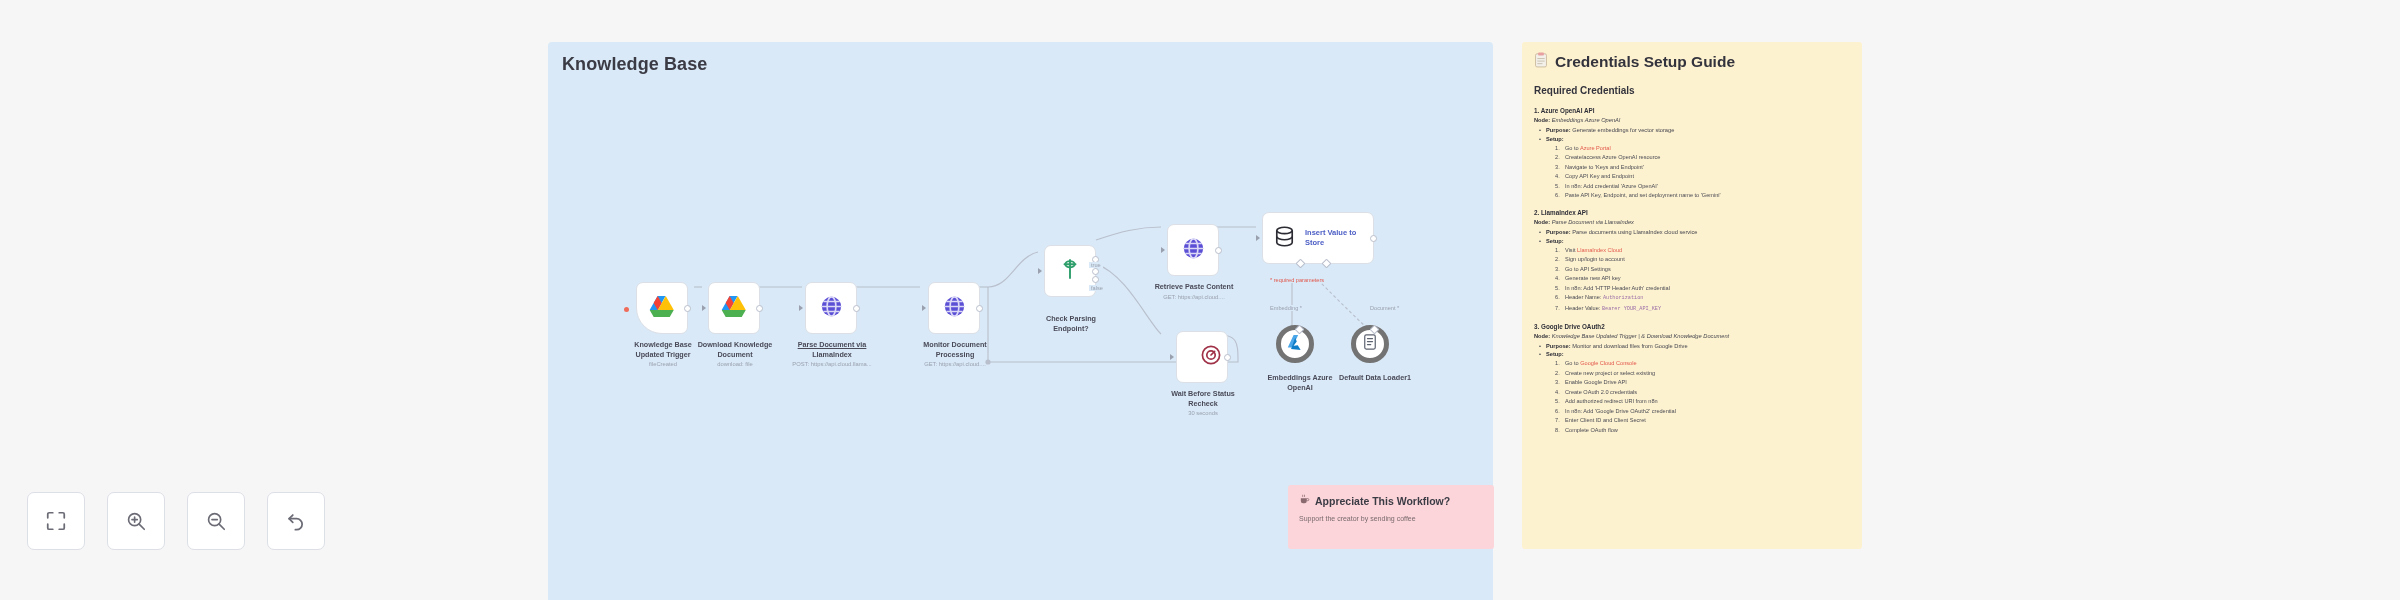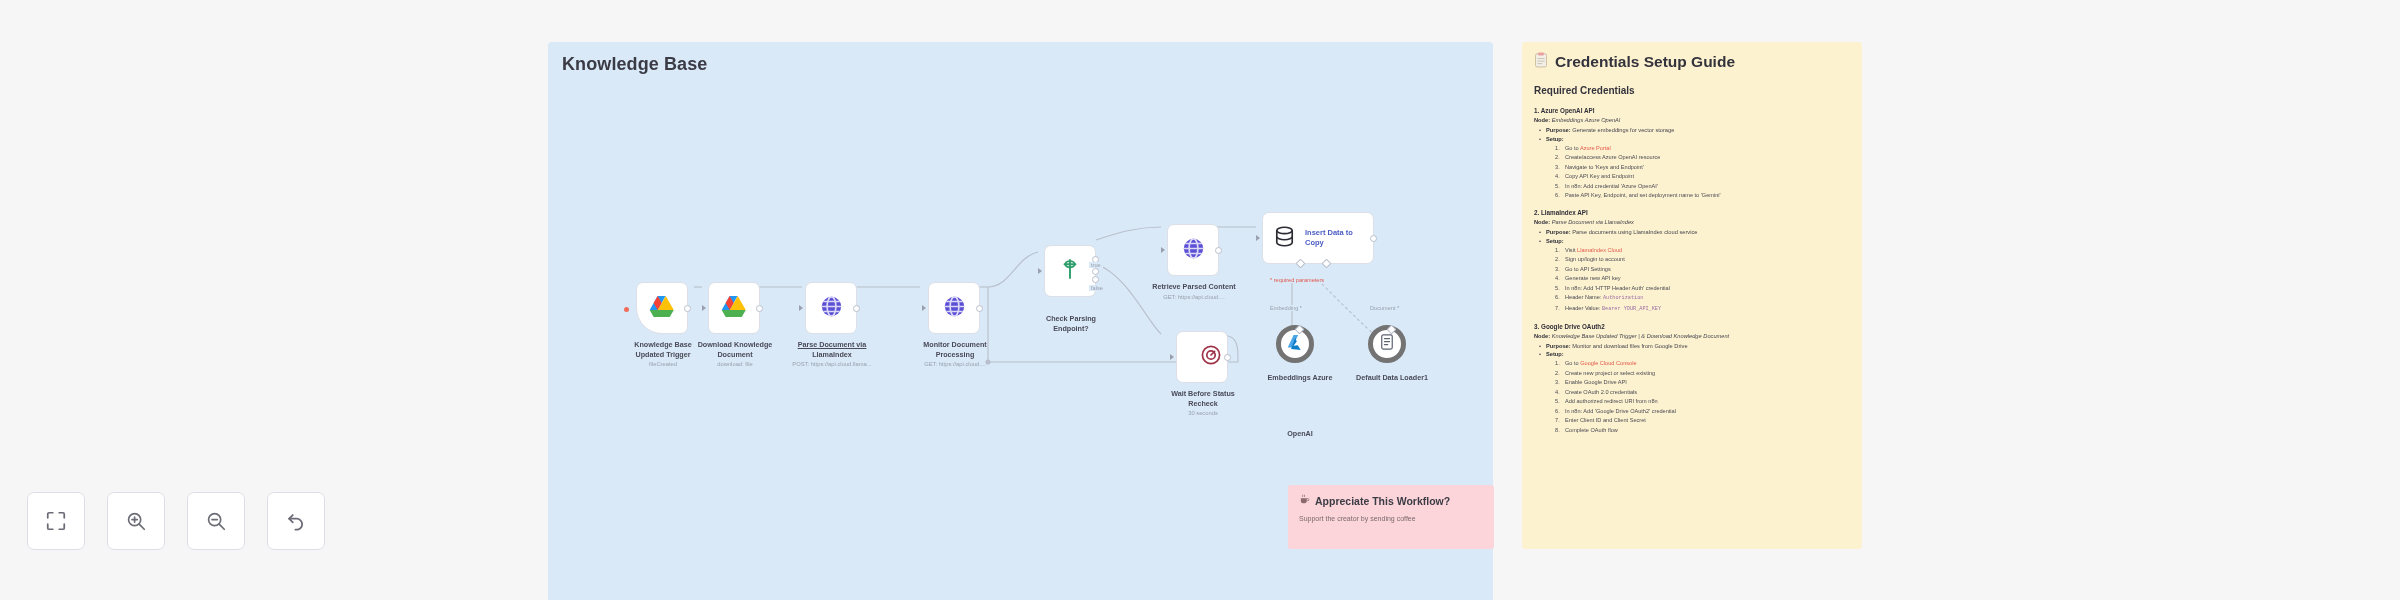--- a/index.html
+++ b/index.html
@@ -287,21 +287,21 @@
       </div>
       <div class="node " style="left: 619px; top: 182px;">
         <span><svg width="25" height="25" viewBox="0 0 24 24" fill="none" stroke="#4a3fc4" stroke-width="1.6">
       <circle cx="12" cy="12" r="9.3" fill="#5b4fd6" stroke="none"></circle>
       <ellipse cx="12" cy="12" rx="4.2" ry="9.3" stroke="#dcd9f7"></ellipse>
       <path d="M2.9 12h18.2M4.2 7.2h15.6M4.2 16.8h15.6" stroke="#dcd9f7"></path>
     </svg></span>
         <span class="port left in-arrow"></span>
         <span class="port right"></span>
         <div class="node-label" style="top: 57px; left: -30px;">
-          <span style="display: block;">Retrieve Parsed Content</span>
+          <span style="display: block;">Retrieve Paste Content</span>
           <span class="node-sub">GET: https://api.cloud....</span>
         </div>
       </div>
       <div class="node " style="left: 628px; top: 289px; padding-left: 17px;">
         <span><svg width="24" height="24" viewBox="0 0 24 24" fill="none" stroke="#a03248" stroke-width="1.7">
       <circle cx="12" cy="12" r="8.6"></circle>
       <circle cx="12" cy="12" r="4.2"></circle>
       <path d="M12 12 15.6 8.4" stroke-linecap="round"></path>
     </svg></span>
         <span class="port left in-arrow"></span>
@@ -311,38 +311,38 @@
           <span style="display: block;">Recheck</span>
           <span class="node-sub">30 seconds</span>
         </div>
       </div>
       <div class="node wide" style="left: 714px; top: 170px;">
         <span><svg width="25" height="25" viewBox="0 0 24 24" fill="none" stroke="#2b2b33" stroke-width="1.6">
       <ellipse cx="12" cy="6.2" rx="7.4" ry="3.1"></ellipse>
       <path d="M4.6 6.2v11.6c0 1.7 3.3 3.1 7.4 3.1s7.4-1.4 7.4-3.1V6.2"></path>
       <path d="M4.6 12c0 1.7 3.3 3.1 7.4 3.1s7.4-1.4 7.4-3.1"></path>
     </svg></span>
-        <span class="node-inline-label">Insert Data to Copy</span>
+        <span class="node-inline-label">Insert Value to Store</span>
         <span class="port left in-arrow"></span>
         <span class="port right"></span>
         <span class="port diamond" style="left: 34px;"></span>
         <span class="port diamond" style="left: 60px;"></span>
       </div>
       <div class="node round" style="left: 728px; top: 283px;">
         <span><svg width="19" height="19" viewBox="0 0 24 24">
       <path d="M9.6 2.4 2.2 18.2l5.6.1L15.4 2.4z" fill="#4aa6e8"></path>
       <path d="M11.6 6.1 6.4 20.1l12.1 1.5-3.6-6.2-5.3.6 4-5.2z" fill="#0f7ec8"></path>
     </svg></span>
         <span class="port diamond" style="left: 15px; bottom: auto; top: -4px;"></span>
         <div class="node-label" style="top: 43px; left: -37px;">
           <span style="display: block;">Embeddings Azure</span>
-          <span style="display: block; margin-top: 46px;">OpenAI</span>
-        </div>
-      </div>
-      <div class="node round" style="left: 820px; top: 283px;">
+          <span style="display: block;">OpenAI</span>
+        </div>
+      </div>
+      <div class="node round" style="left: 803px; top: 283px;">
         <span><svg width="18" height="18" viewBox="0 0 24 24" fill="none" stroke="#5c6370" stroke-width="1.6">
       <rect x="5" y="2.6" width="14" height="18.8" rx="2"></rect>
       <path d="M8.6 7.4h6.8M8.6 11.4h6.8M8.6 15.4h4.4" stroke-linecap="round"></path>
     </svg></span>
         <span class="port diamond" style="left: 15px; bottom: auto; top: -4px;"></span>
         <div class="node-label" style="top: 43px; left: -37px;">
           <span style="display: block;">Default Data Loader1</span>
         </div>
       </div>
       <div class="conn-label" style="left: 541px; top: 220px;">true</div>

